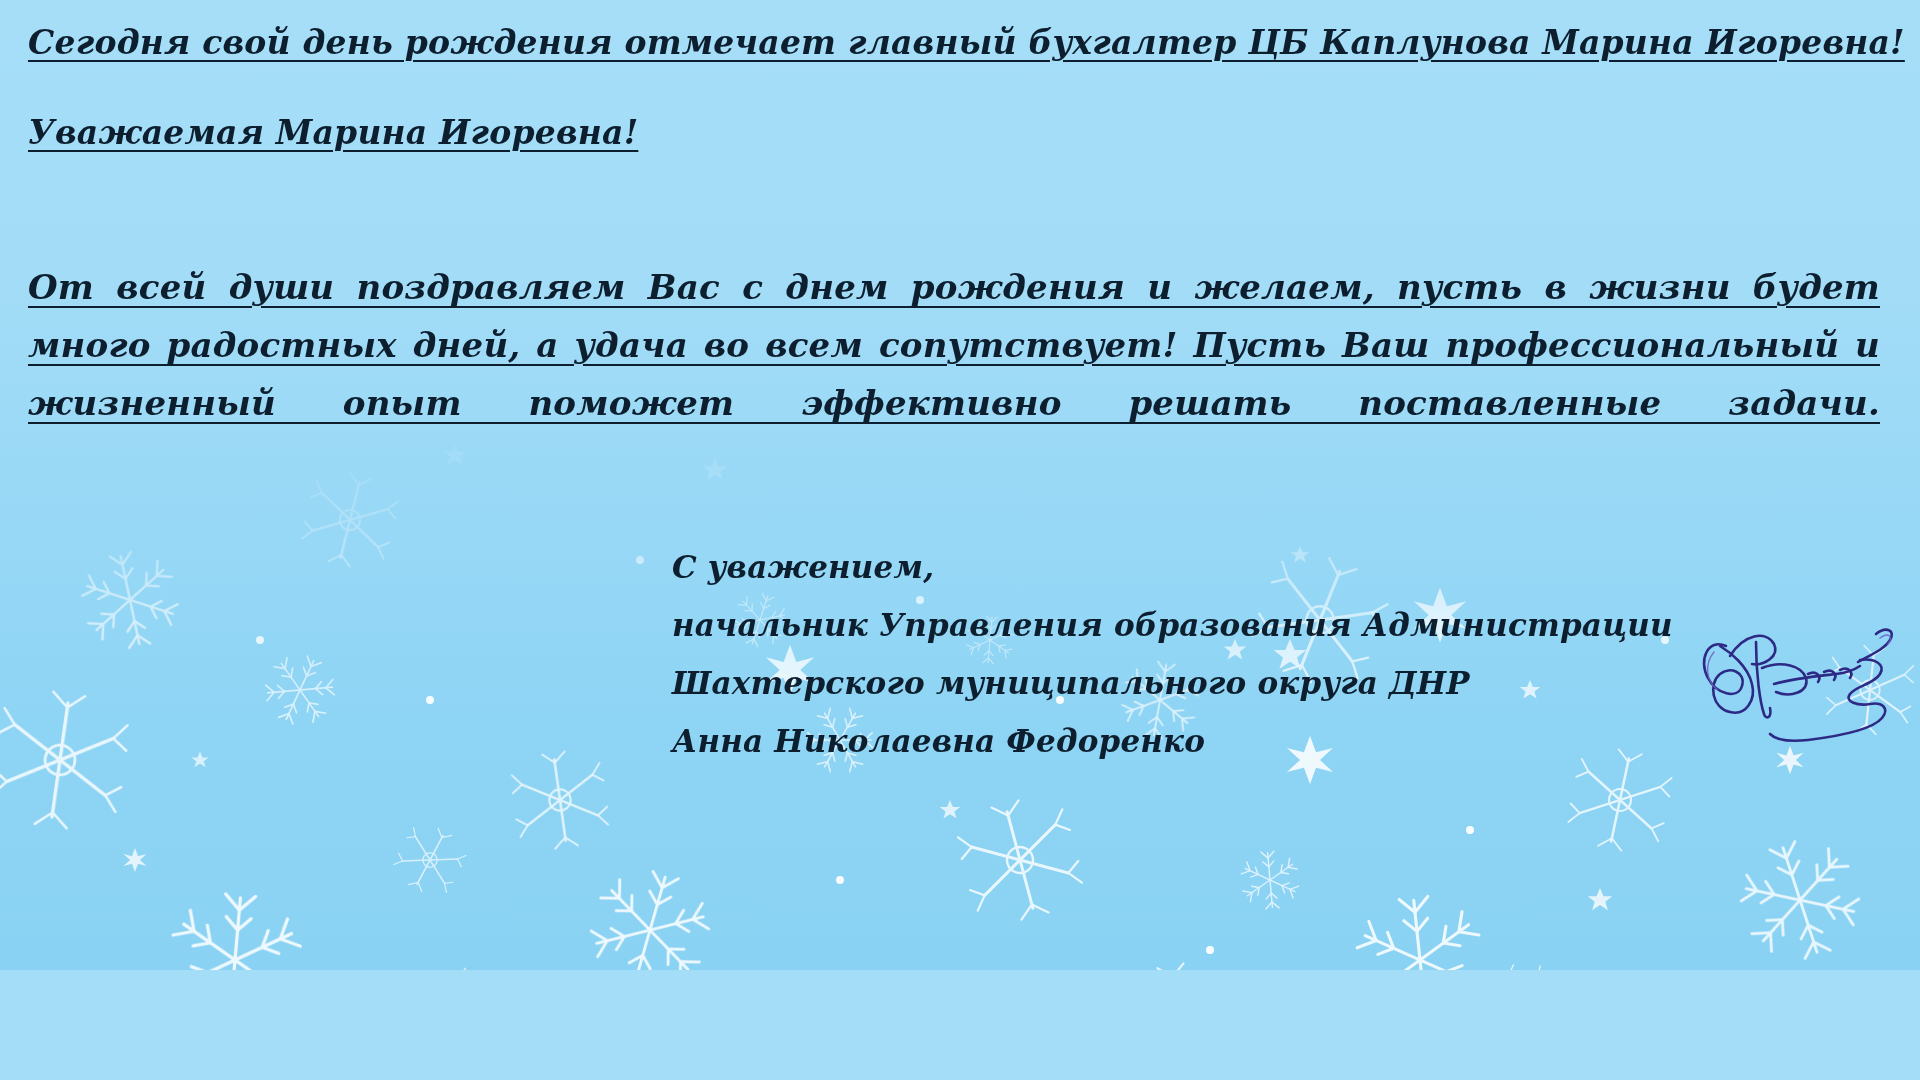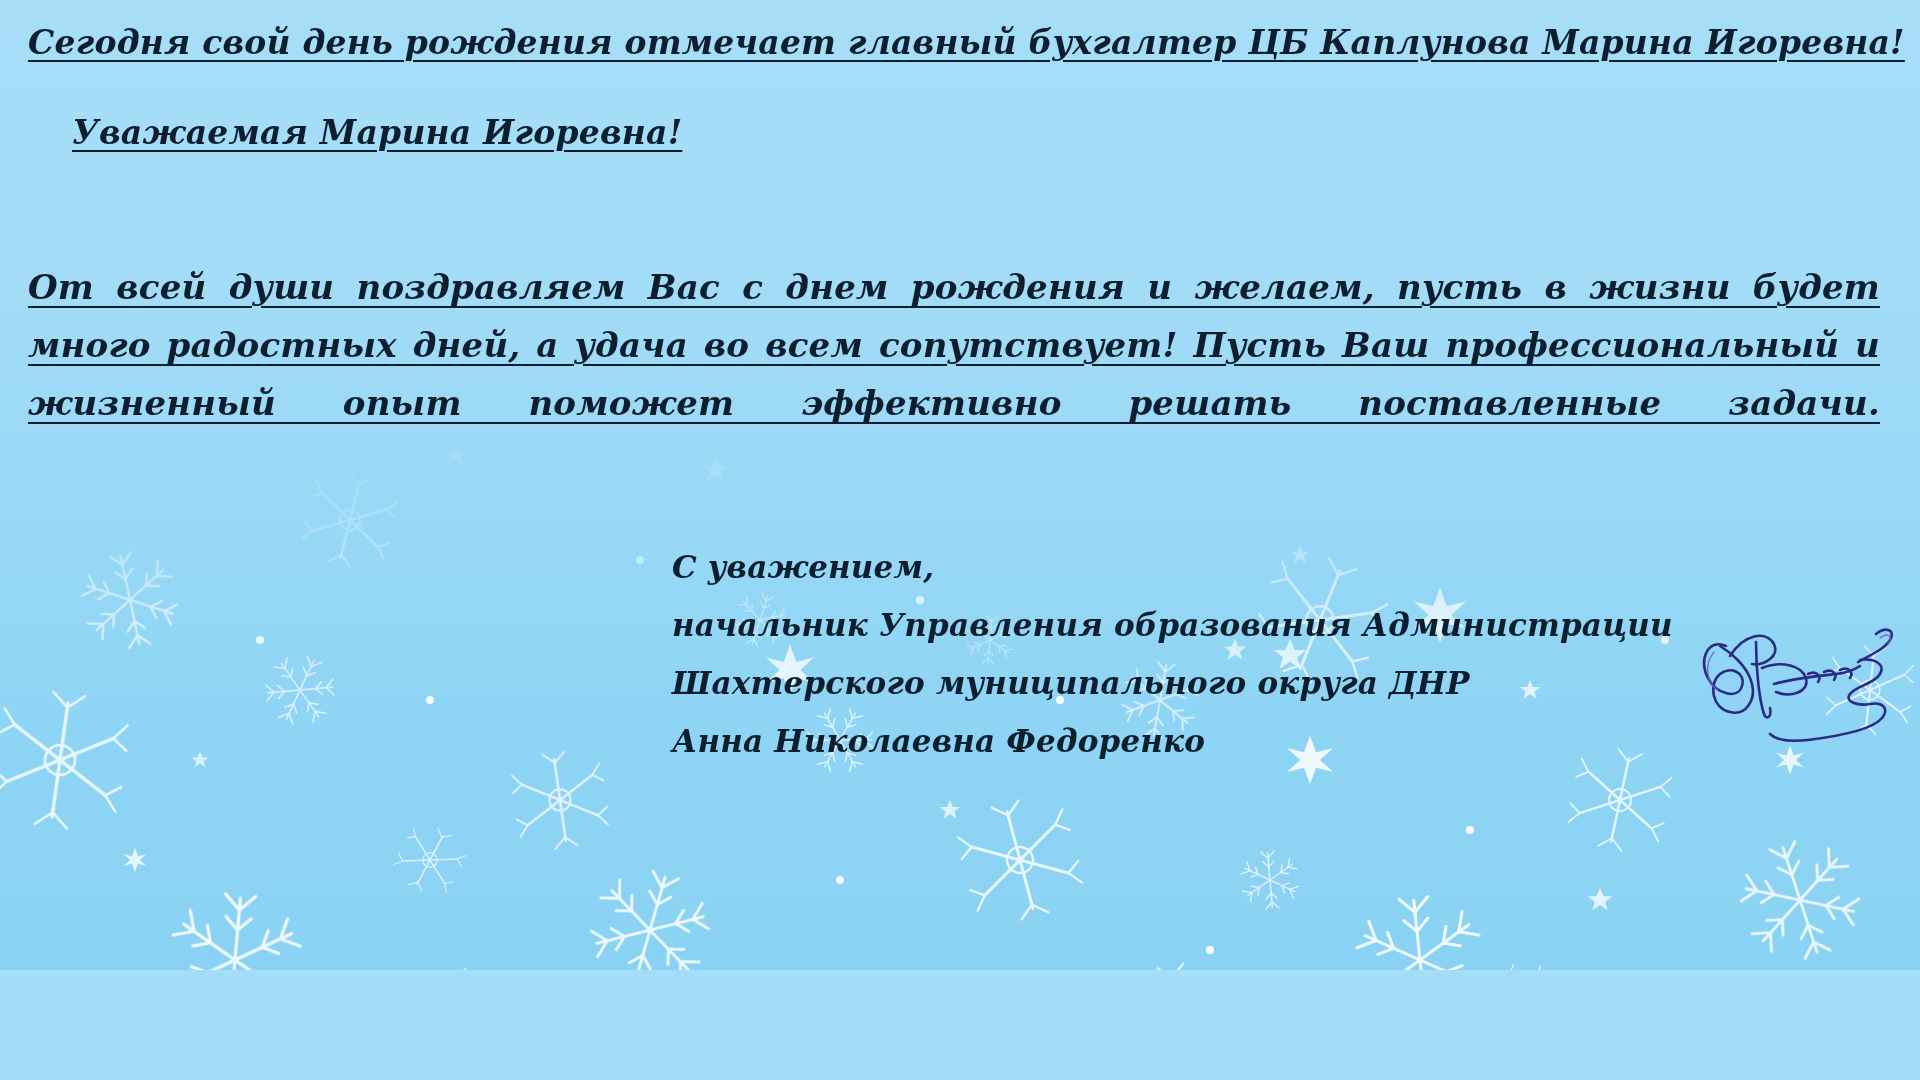--- a/index.html
+++ b/index.html
@@ -62,21 +62,20 @@
   #salutation {
     position: absolute;
     left: 28px;
     top: 110px;
     font-size: 33px;
     line-height: 46px;
     text-decoration: underline;
     text-underline-offset: 6px;
     text-decoration-thickness: 2px;
     white-space: nowrap;
-    margin-left: 44px;
   }
 
   #body-para {
     position: absolute;
     left: 28px;
     top: 258px;
     width: 1852px;
     font-size: 34px;
     line-height: 58px;
     text-align: justify;

